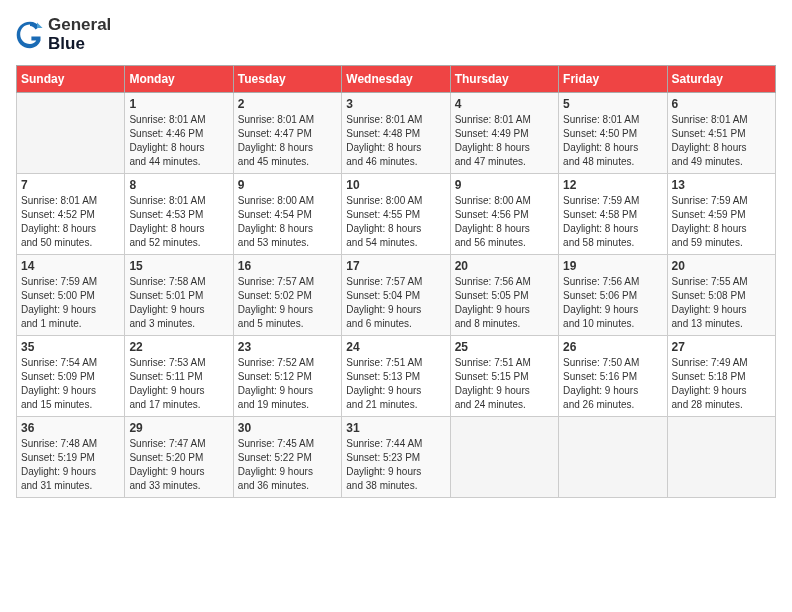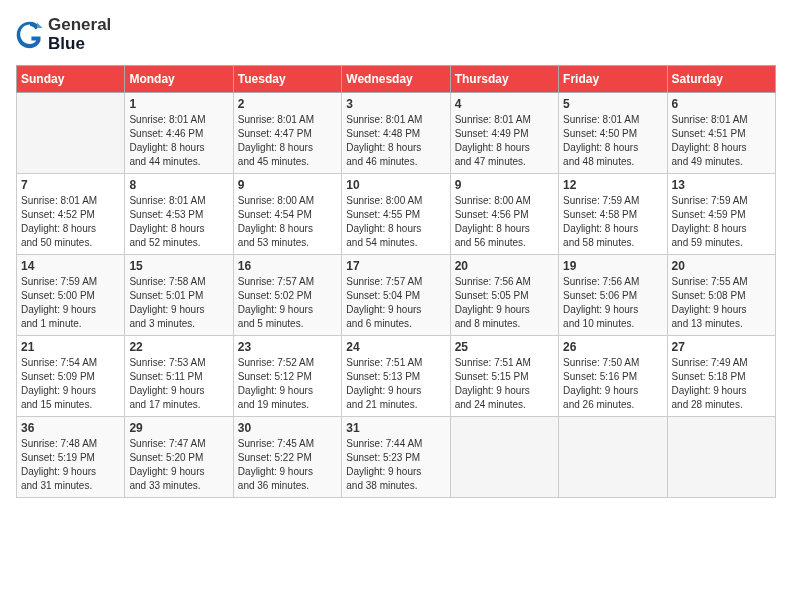--- a/index.html
+++ b/index.html
@@ -194,21 +194,21 @@
           <span class="day-number">19</span>
           <div class="day-info">Sunrise: 7:56 AM<br>Sunset: 5:06 PM<br>Daylight: 9 hours<br>and 10 minutes.</div>
         </td>
         <td>
           <span class="day-number">20</span>
           <div class="day-info">Sunrise: 7:55 AM<br>Sunset: 5:08 PM<br>Daylight: 9 hours<br>and 13 minutes.</div>
         </td>
       </tr>
       <tr>
         <td>
-          <span class="day-number">21</span>
+          <span class="day-number">35</span>
           <div class="day-info">Sunrise: 7:54 AM<br>Sunset: 5:09 PM<br>Daylight: 9 hours<br>and 15 minutes.</div>
         </td>
         <td>
           <span class="day-number">22</span>
           <div class="day-info">Sunrise: 7:53 AM<br>Sunset: 5:11 PM<br>Daylight: 9 hours<br>and 17 minutes.</div>
         </td>
         <td>
           <span class="day-number">23</span>
           <div class="day-info">Sunrise: 7:52 AM<br>Sunset: 5:12 PM<br>Daylight: 9 hours<br>and 19 minutes.</div>
         </td>

